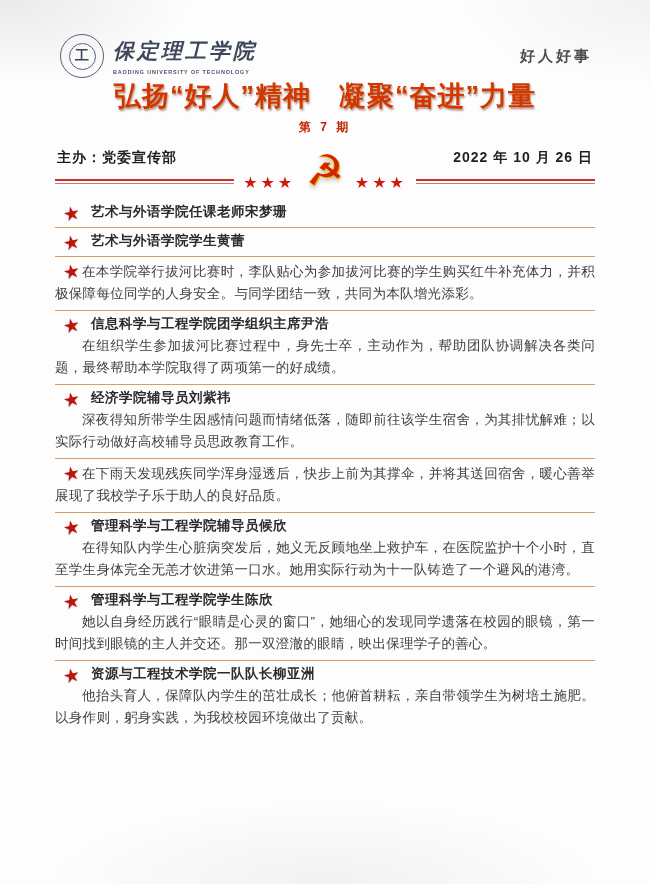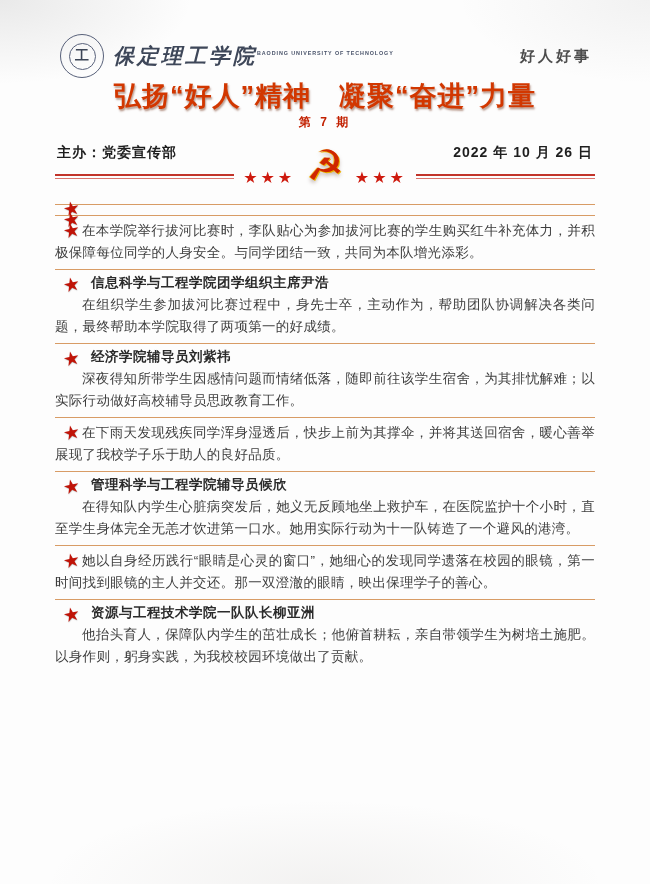--- a/index.html
+++ b/index.html
@@ -14,28 +14,28 @@
       radial-gradient(ellipse 320px 140px at 0% 0%, rgba(90,90,90,.12), transparent 60%),
       radial-gradient(ellipse 320px 140px at 100% 0%, rgba(90,90,90,.07), transparent 60%),
       radial-gradient(ellipse 400px 120px at 50% 100%, rgba(120,110,100,.08), transparent 70%),
       #fdfdfd;
   }
   
   .header { display:flex; justify-content:space-between; align-items:center; padding:34px 58px 0 60px; }
   .logo { display:flex; align-items:center; gap:9px; }
   .seal { width:44px; height:44px; border:1.5px solid #58617a; border-radius:50%; display:flex; align-items:center; justify-content:center; flex:0 0 auto; }
   .seal-inner { width:27px; height:27px; border:1px solid #58617a; border-radius:50%; display:flex; align-items:center; justify-content:center; font-family:"DejaVu Serif",serif; font-size:14px; font-weight:bold; color:#3c4556; }
-  .namecol { display:flex; }
+  .namecol { display:flex; flex-direction:column; }
   .uni-name { font-family:"DejaVu Serif",serif; font-style:italic; font-weight:bold; font-size:21px; color:#3e4759; letter-spacing:3px; line-height:1.1; }
   .uni-en-wrap { height:10px; overflow:visible; }
   .uni-en { display:inline-block; font-size:9px; transform:scale(.6); transform-origin:left top; color:#49536a; letter-spacing:1.5px; white-space:nowrap; font-weight:bold; }
   .corner { font-size:15px; font-weight:bold; color:#4c4c4c; letter-spacing:3px; }
   
   .masthead-title { text-align:center; font-size:27px; font-weight:bold; color:#d23700; letter-spacing:1px; text-shadow:1px 2px 2px rgba(100,30,0,.45); white-space:nowrap; }
-  .issue { text-align:center; font-size:12px; font-weight:bold; color:#c22000; letter-spacing:3px; }
+  .issue { text-align:center; font-size:12px; font-weight:bold; color:#c22000; margin-top:5px; letter-spacing:3px; }
   .info-row { display:flex; justify-content:space-between; align-items:flex-end; padding:0 57px; margin-top:13px; font-size:14px; font-weight:bold; color:#1e1e1e; letter-spacing:1px; }
   .divider-row { display:flex; align-items:center; padding:0 55px; margin-top:1px; height:26px; }
   .dline { flex:1; height:5px; border-top:2.5px solid #c2342a; border-bottom:1px solid #da736c; }
   .div-stars { color:#ce1a0e; font-size:16px; letter-spacing:3px; margin:0 9px; padding-top:3px; line-height:1; }
   .emblem { font-size:42px; line-height:1; color:#cf2600; margin:-20px 2px 0; text-shadow:1px 1px 0 #edb200, -1px 0 0 #f4c83e, 0 3px 4px rgba(60,20,0,.35); }
   
   .sections { padding:5px 55px 0; }
   .section { position:relative; padding-top:4px; }
   .sec-star { position:absolute; left:8px; top:5px; font-size:19px; line-height:1; color:#c01408; transform:rotate(-12deg); text-shadow:0 1px 1px rgba(0,0,0,.25); }
   .sec-title { font-size:13.5px; font-weight:bold; color:#2b2b2b; margin:0 0 2px 36px; line-height:18px; letter-spacing:.5px; }
@@ -75,25 +75,27 @@
     <div class="div-stars">★★★</div>
     <div class="emblem">☭</div>
     <div class="div-stars">★★★</div>
     <div class="dline"></div>
   </div>
 
   <div class="sections">
 
     <div class="section">
       <span class="sec-star">★</span>
+      <div class="sec-title">艺术与外语学院任课老师宋梦珊</div>
       <hr class="sec-sep">
     </div>
 
     <div class="section">
       <span class="sec-star">★</span>
+      <div class="sec-title">艺术与外语学院学生黄蕾</div>
       <hr class="sec-sep">
     </div>
 
     <div class="section">
       <span class="sec-star">★</span>
       <div class="sec-body">在本学院举行拔河比赛时，李队贴心为参加拔河比赛的学生购买红牛补充体力，并积极保障每位同学的人身安全。与同学团结一致，共同为本队增光添彩。</div>
       <hr class="sec-sep">
     </div>
 
     <div class="section">
@@ -118,20 +120,21 @@
 
     <div class="section">
       <span class="sec-star">★</span>
       <div class="sec-title">管理科学与工程学院辅导员候欣</div>
       <div class="sec-body">在得知队内学生心脏病突发后，她义无反顾地坐上救护车，在医院监护十个小时，直至学生身体完全无恙才饮进第一口水。她用实际行动为十一队铸造了一个避风的港湾。</div>
       <hr class="sec-sep">
     </div>
 
     <div class="section">
       <span class="sec-star">★</span>
+      <div class="sec-title">管理科学与工程学院学生陈欣</div>
       <div class="sec-body">她以自身经历践行“眼睛是心灵的窗口”，她细心的发现同学遗落在校园的眼镜，第一时间找到眼镜的主人并交还。那一双澄澈的眼睛，映出保理学子的善心。</div>
       <hr class="sec-sep">
     </div>
 
     <div class="section">
       <span class="sec-star">★</span>
       <div class="sec-title">资源与工程技术学院一队队长柳亚洲</div>
       <div class="sec-body">他抬头育人，保障队内学生的茁壮成长；他俯首耕耘，亲自带领学生为树培土施肥。以身作则，躬身实践，为我校校园环境做出了贡献。</div>
 
     </div>

